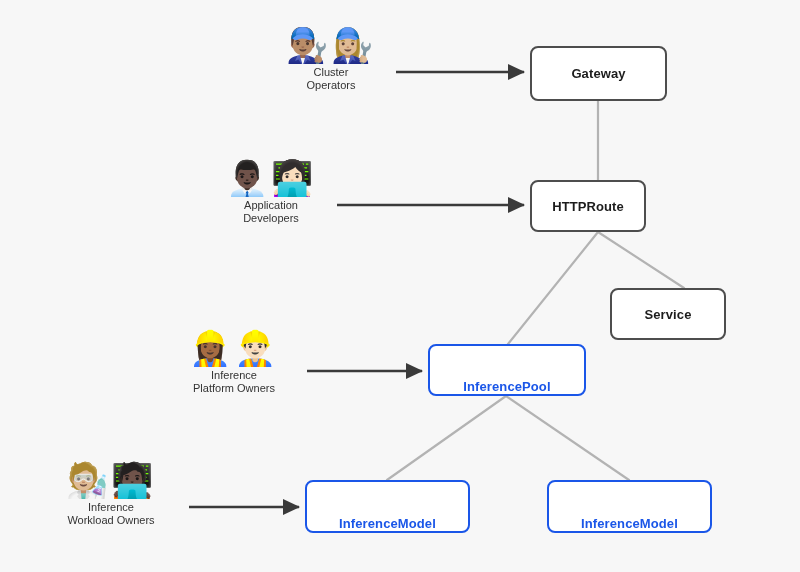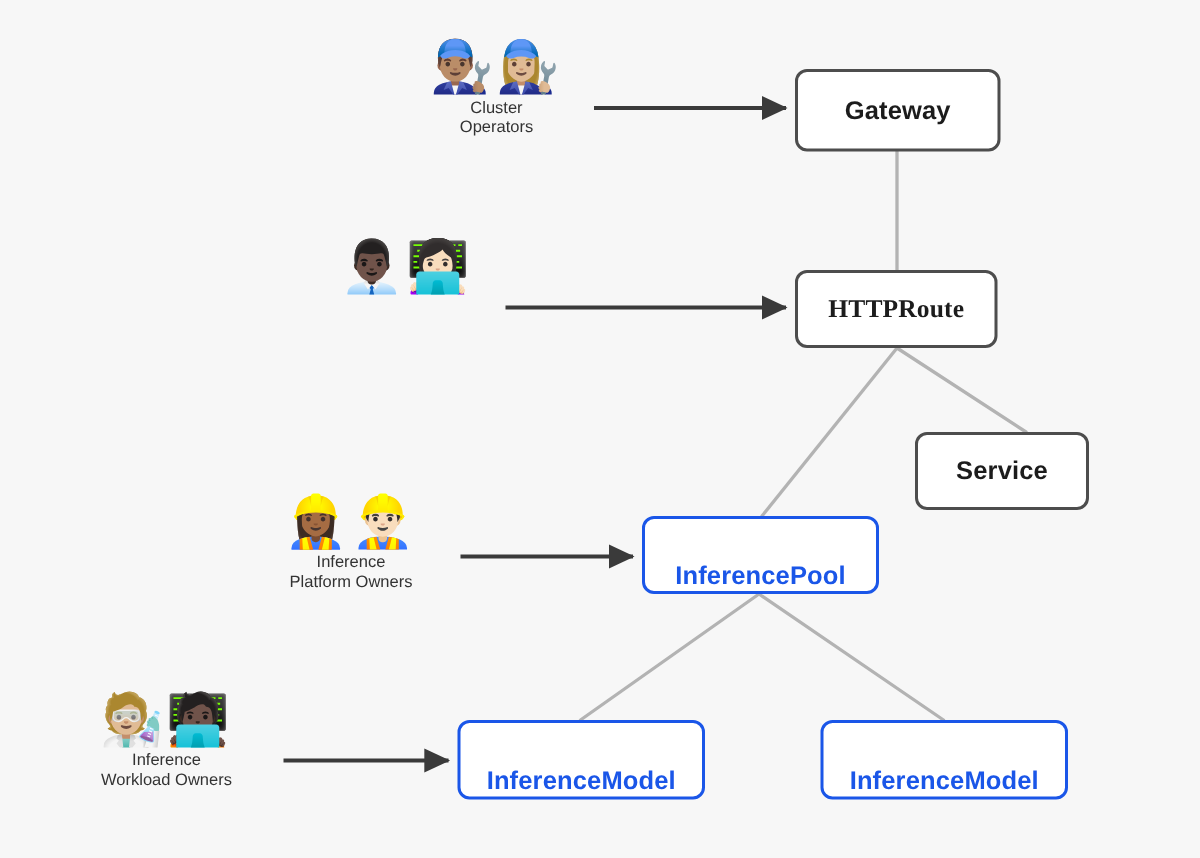--- a/index.html
+++ b/index.html
@@ -37,21 +37,21 @@
     box-sizing: border-box;
     display: flex;
     align-items: center;
     justify-content: center;
     border-radius: 8px;
     background: #ffffff;
     z-index: 2;
   }
   .box .box-label {
     font-weight: bold;
-    font-size: 17px;
+    font-size: 13px;
     letter-spacing: 0.1px;
     white-space: nowrap;
   }
   .box.neutral {
     border: 2px solid #4d4d4d;
   }
   .box.neutral .box-label {
     color: #1c1c1c;
   }
   .box.accent {
@@ -118,21 +118,21 @@
       <line x1="337" y1="205" x2="524" y2="205"></line>
       <line x1="307" y1="371" x2="422" y2="371"></line>
       <line x1="189" y1="507" x2="299" y2="507"></line>
     </g>
   </svg>
 
   <div class="box neutral" style="left:530px; top:46px; width:137px; height:55px;">
     <span class="box-label">Gateway</span>
   </div>
 
-  <div class="box neutral" style="left:530px; top:180px; width:135px; height:52px;font-family:Liberation Serif, serif;">
+  <div class="box neutral" style="left:530px; top:180px; width:116px; height:52px;">
     <span class="box-label">HTTPRoute</span>
   </div>
 
   <div class="box neutral" style="left:610px; top:288px; width:116px; height:52px;">
     <span class="box-label">Service</span>
   </div>
 
   <div class="box accent" style="left:428px; top:344px; width:158px; height:52px;">
     <span class="box-label">InferencePool</span>
   </div>
@@ -146,20 +146,22 @@
   </div>
 
   <div class="role" style="left:231px; top:28px;">
     <span class="role-emoji">👨🏽‍🔧👩🏼‍🔧</span>
     <span class="role-name">Cluster
 Operators</span>
   </div>
 
   <div class="role" style="left:171px; top:161px;">
     <span class="role-emoji">👨🏿‍💼👩🏻‍💻</span>
+    <span class="role-name">Application
+Developers</span>
   </div>
 
   <div class="role" style="left:134px; top:331px;">
     <span class="role-emoji">👷🏾‍♀️👷🏻‍♂️</span>
     <span class="role-name">Inference
 Platform Owners</span>
   </div>
 
   <div class="role" style="left:11px; top:463px;">
     <span class="role-emoji">🧑🏼‍🔬🧑🏿‍💻</span>

